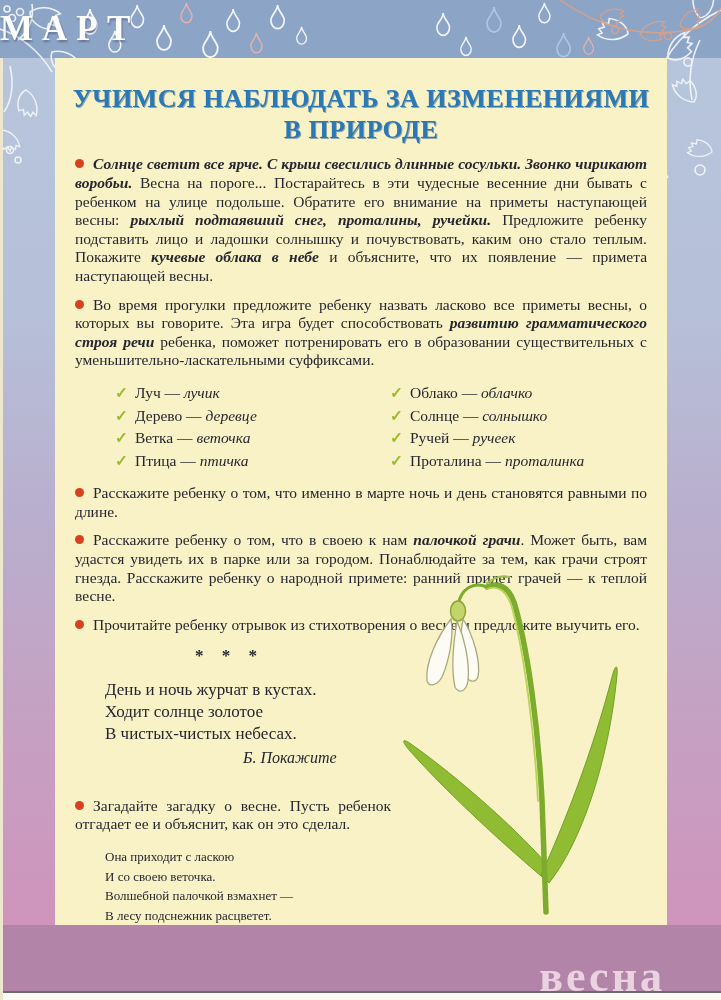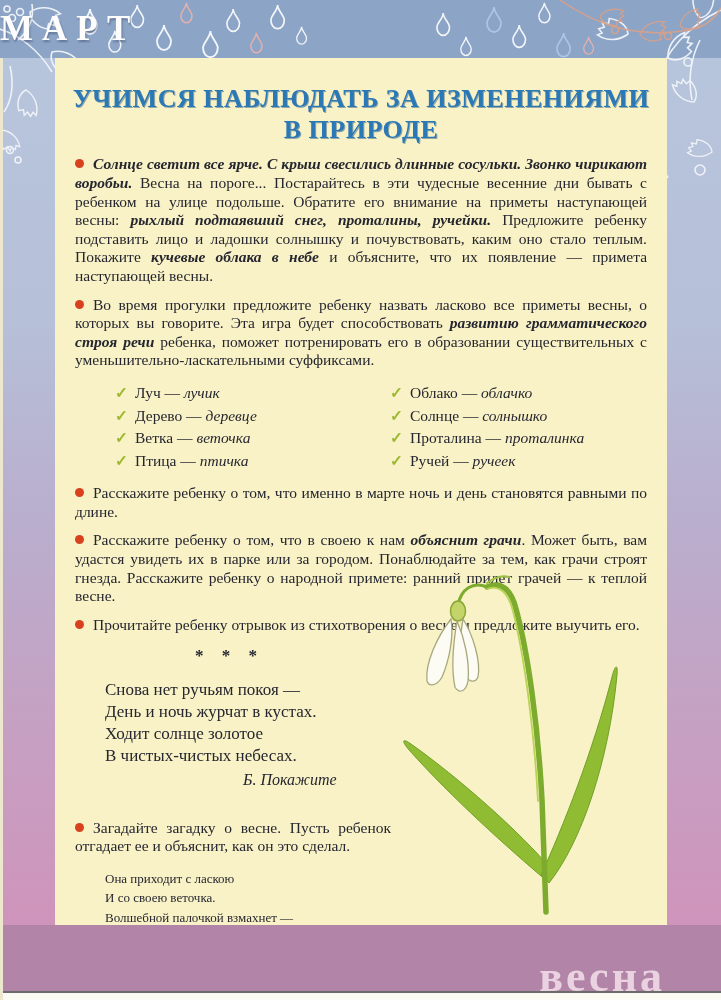--- a/index.html
+++ b/index.html
@@ -132,34 +132,33 @@
     <div class="checklist">
       <div class="col col-left">
         <div><span class="check">✓</span><span>Луч — </span><span class="it">лучик</span></div>
         <div><span class="check">✓</span><span>Дерево — </span><span class="it">деревце</span></div>
         <div><span class="check">✓</span><span>Ветка — </span><span class="it">веточка</span></div>
         <div><span class="check">✓</span><span>Птица — </span><span class="it">птичка</span></div>
       </div>
       <div class="col">
         <div><span class="check">✓</span><span>Облако — </span><span class="it">облачко</span></div>
         <div><span class="check">✓</span><span>Солнце — </span><span class="it">солнышко</span></div>
+        <div><span class="check">✓</span><span>Ручей — </span><span class="it">ручеек</span></div>
         <div><span class="check">✓</span><span>Проталина — </span><span class="it">проталинка</span></div>
-        <div><span class="check">✓</span><span>Ручей — </span><span class="it">ручеек</span></div>
       </div>
     </div>
 
     <p class="para m-para3"><span class="bullet"></span><span><span>Расскажите ребенку о том, что именно в марте ночь и день становятся равными по длине.</span></span></p>
 
-    <p class="para m-para4"><span class="bullet"></span><span><span>Расскажите ребенку о том, что в своею к нам </span><span class="bi">объяснит грачи</span><span>. Может быть, вам удастся увидеть их в парке или за городом. Понаблюдайте за тем, как грачи строят гнезда. Расскажите ребенку о народной примете: ранний прилет грачей — к теплой весне.</span></span></p>
+    <p class="para m-para4"><span class="bullet"></span><span><span>Расскажите ребенку о том, что в своею к нам </span><span class="bi">палочкой грачи</span><span>. Может быть, вам удастся увидеть их в парке или за городом. Понаблюдайте за тем, как грачи строят гнезда. Расскажите ребенку о народной примете: ранний прилет грачей — к теплой весне.</span></span></p>
 
     <p class="para m-para5"><span class="bullet"></span><span><span>Прочитайте ребенку отрывок из стихотворения о весне и предложите выучить его.</span></span></p>
 
     <div class="poem-marker">* * *</div>
     <div class="poem">
-      <div>Снова нет ручьям покоя —</div>
       <div>День и ночь журчат в кустах.</div>
       <div>Ходит солнце золотое</div>
       <div>В чистых-чистых небесах.</div>
     </div>
     <div class="poem-author">Б. Покажите</div>
 
     <p class="para riddle-intro"><span class="bullet"></span><span><span>Загадайте загадку о весне. Пусть ребенок отгадает ее и объяснит, как он это сделал.</span></span></p>
 
     <div class="riddle">
       <div>Она приходит с ласкою</div>

